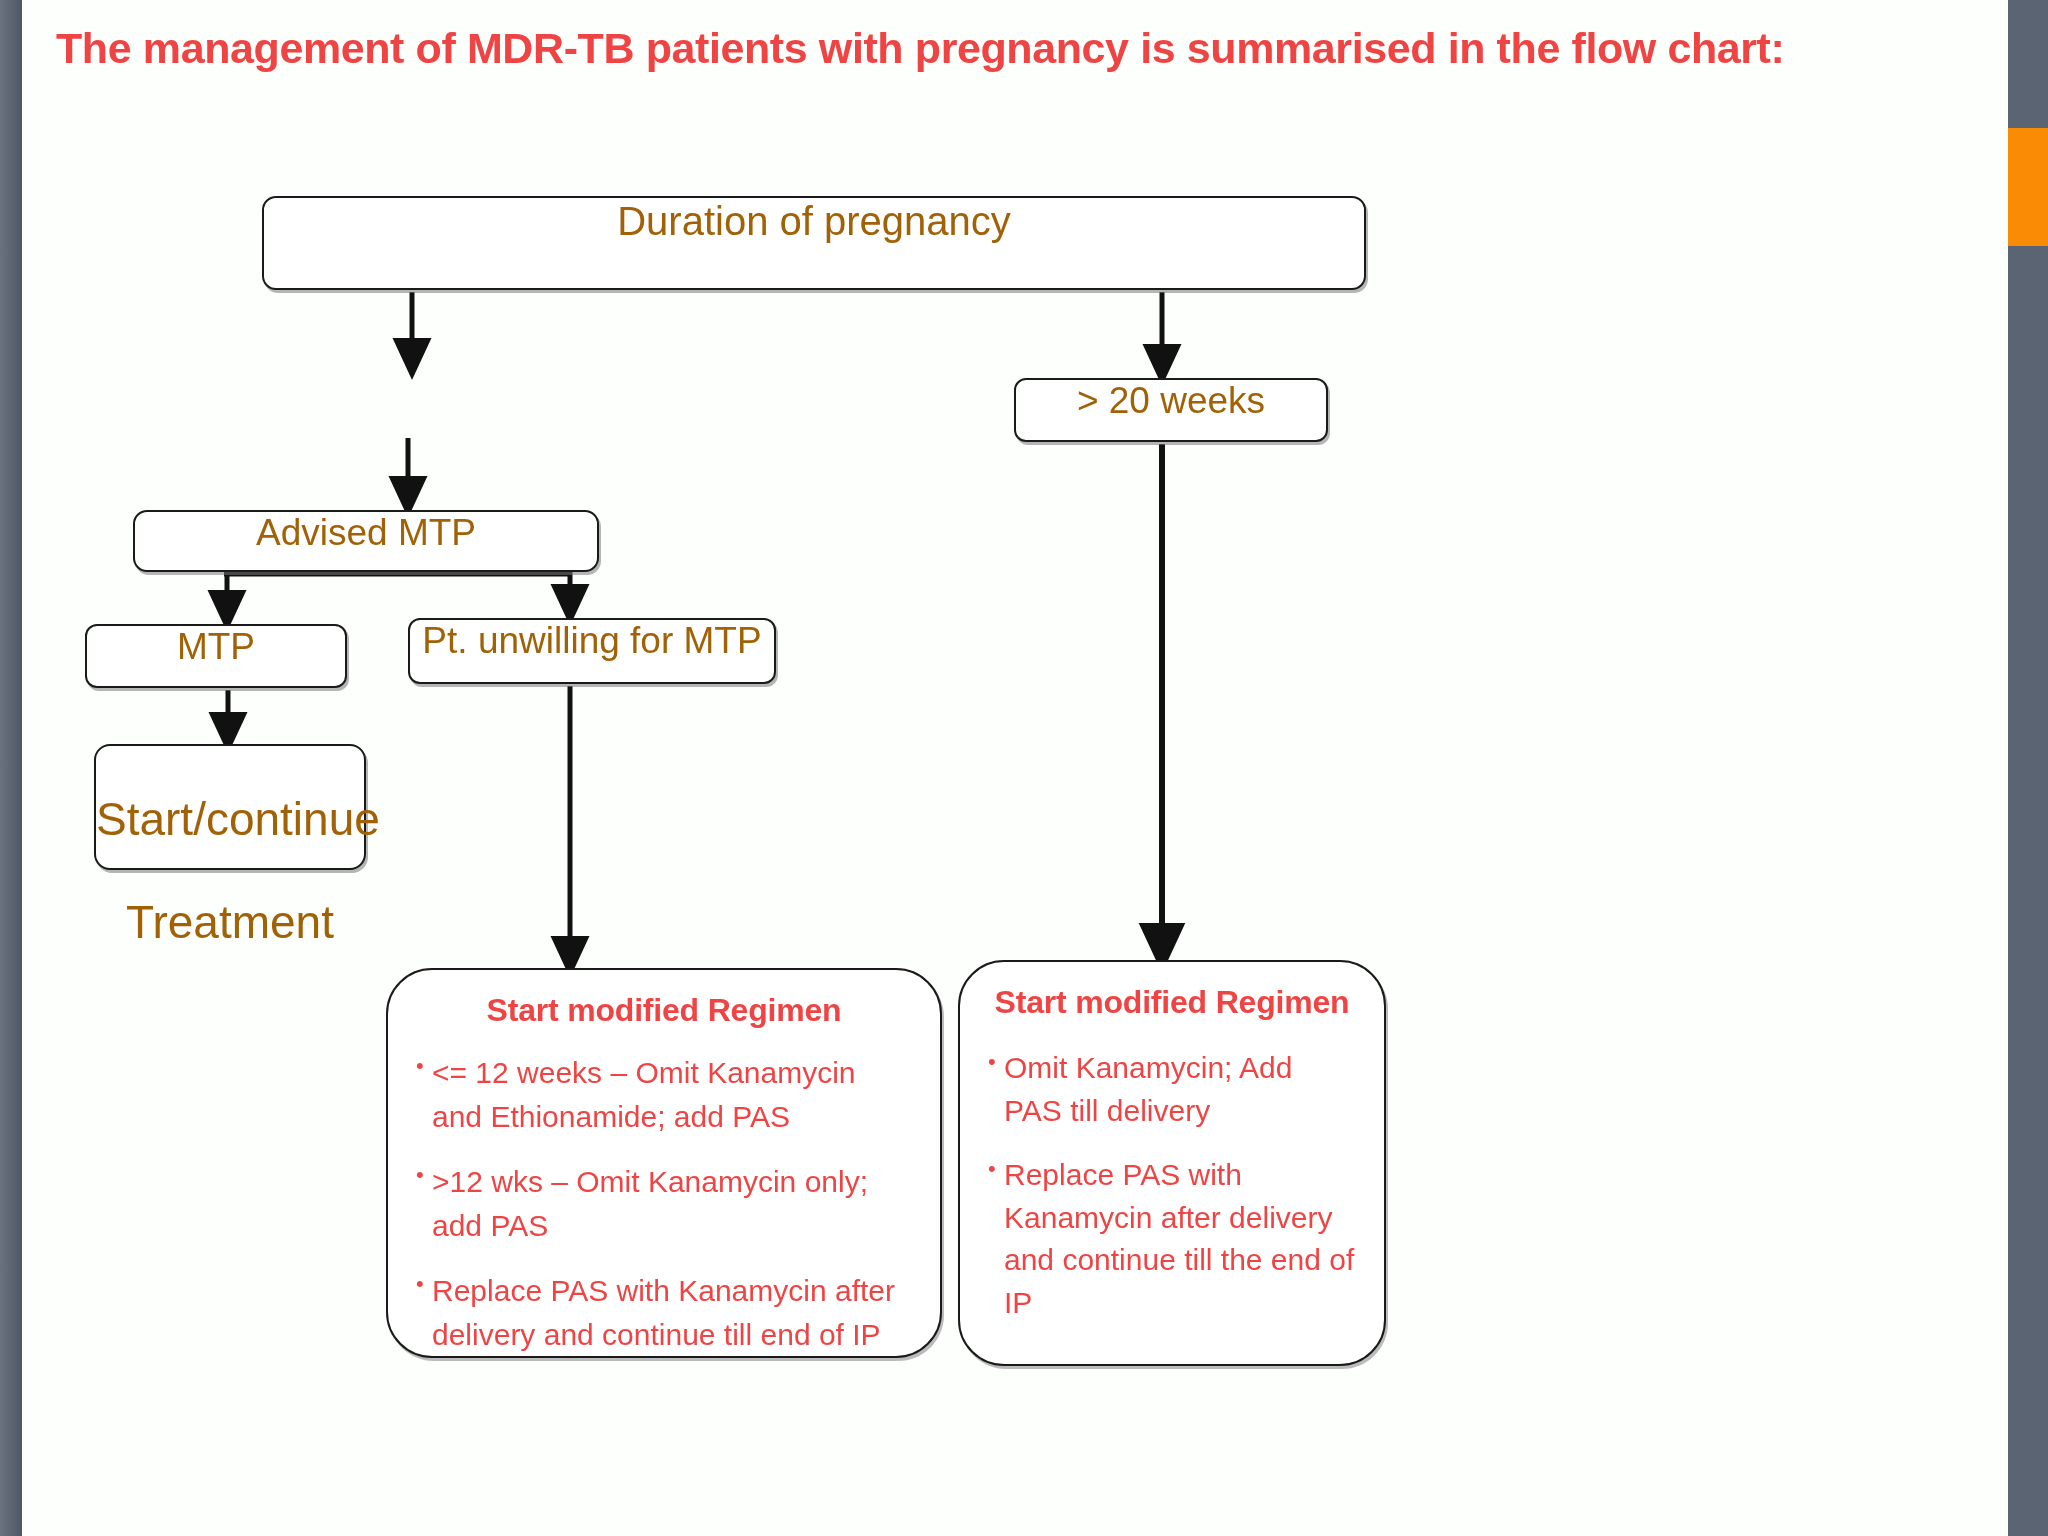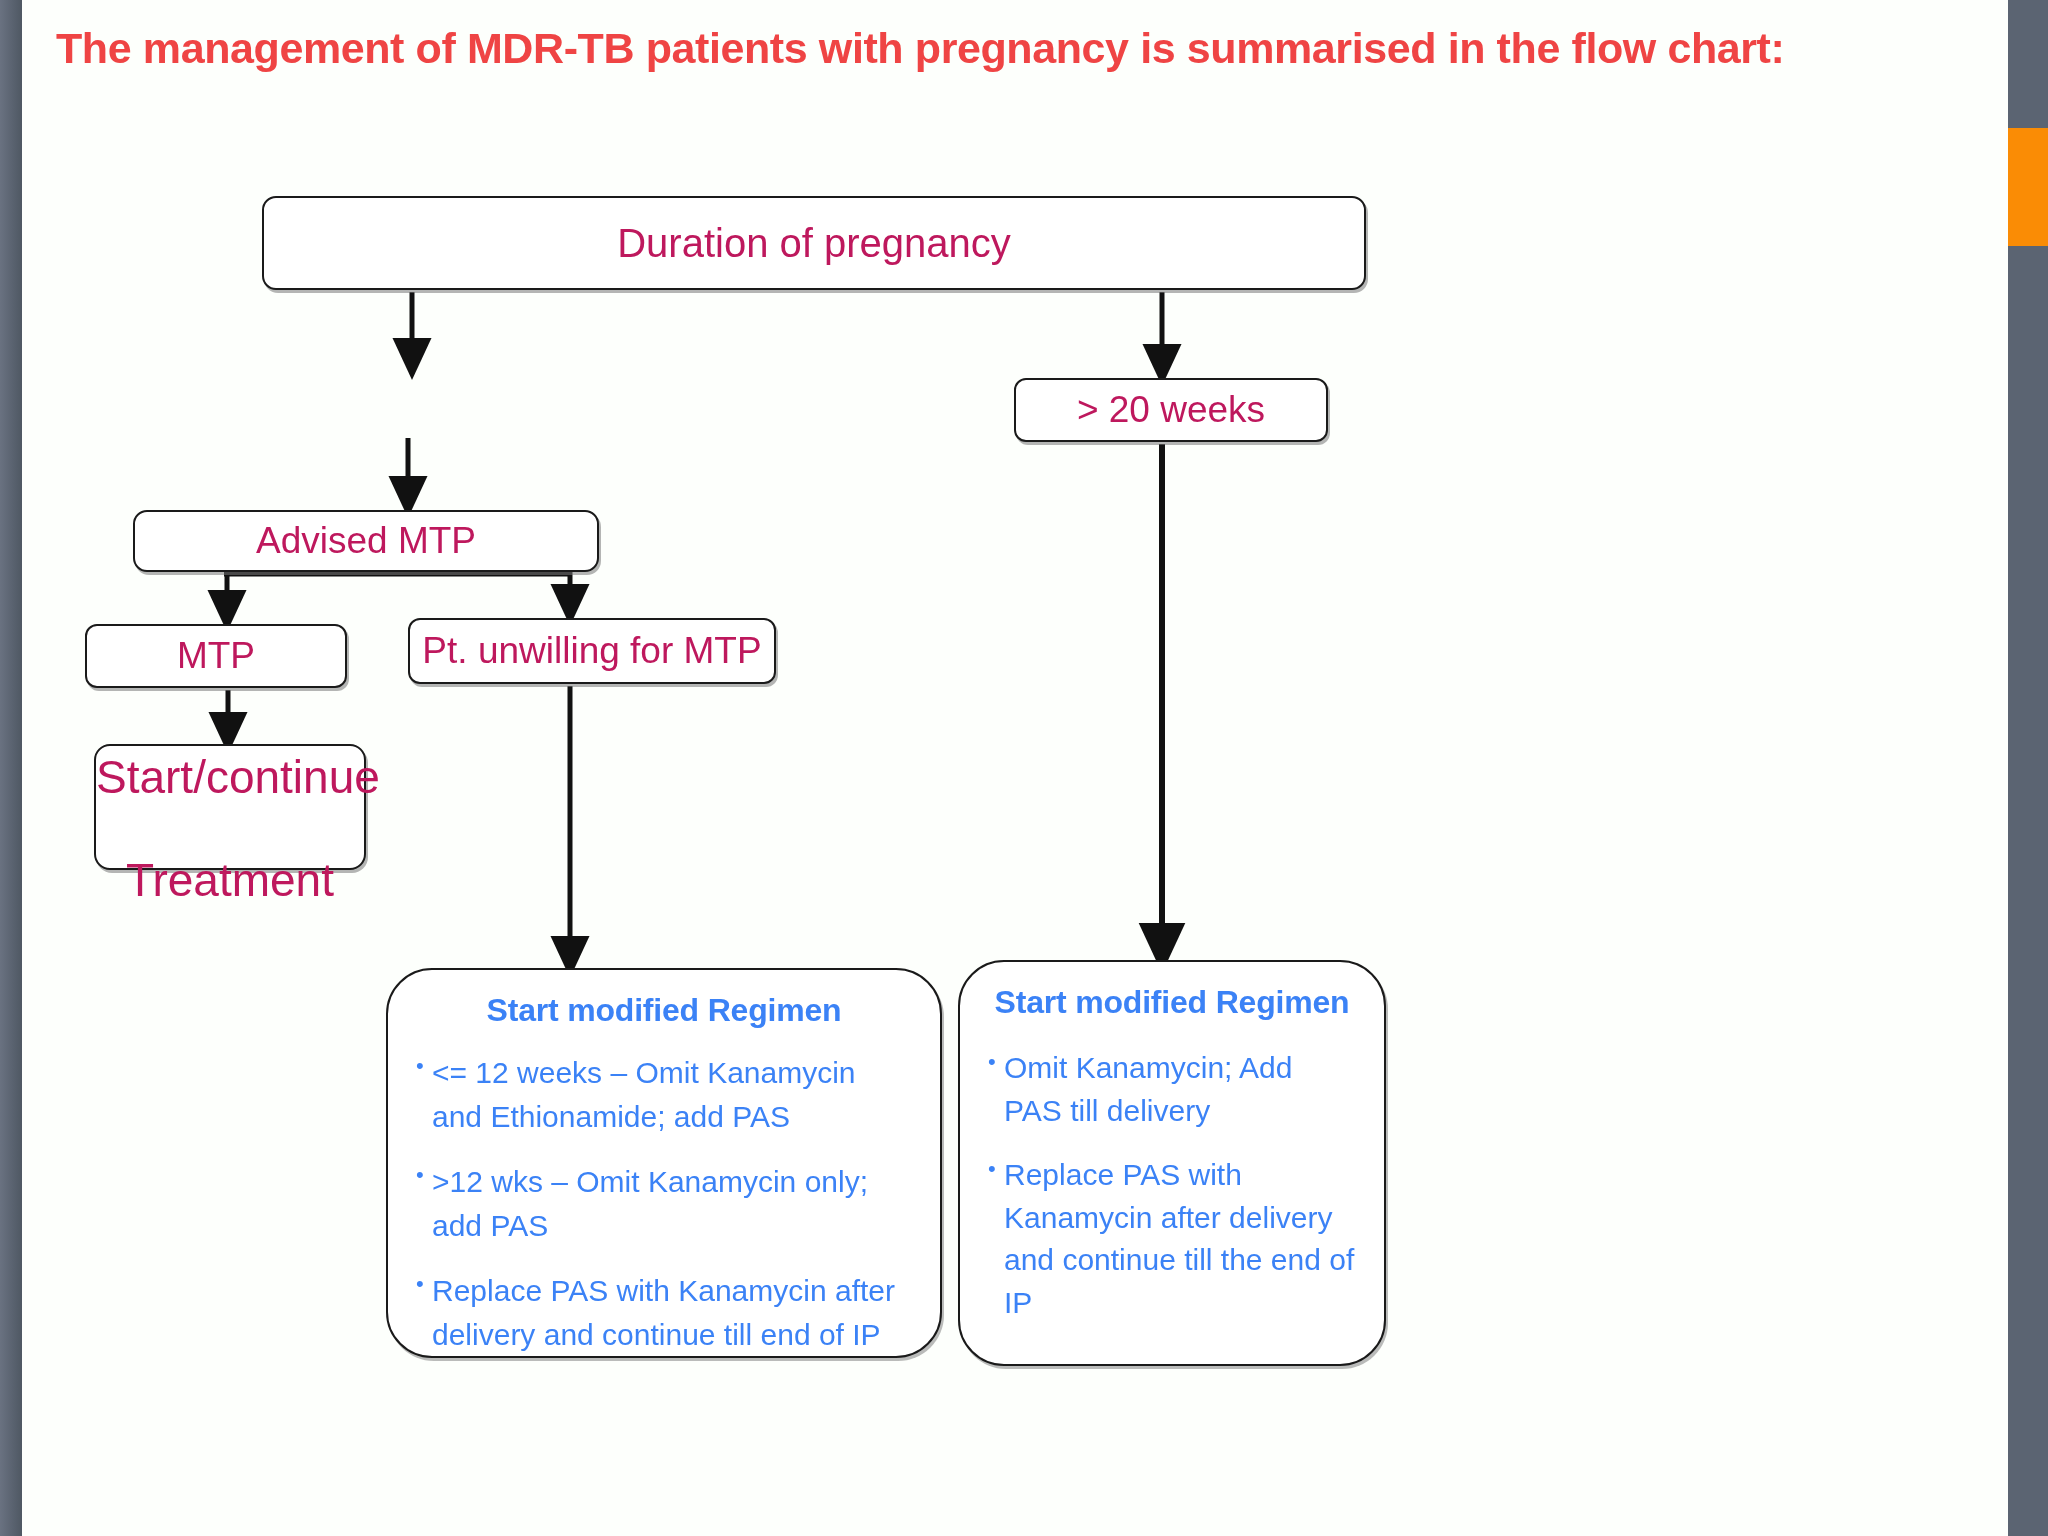--- a/index.html
+++ b/index.html
@@ -63,22 +63,21 @@
 
   .node {
     position: absolute;
     box-sizing: border-box;
     background: #ffffff;
     border: 2px solid #1a1a1a;
     border-radius: 12px;
     box-shadow: 2px 3px 0 rgba(120,120,120,0.55);
     display: flex;
     flex-direction: column;
-    justify-content: center;
-    color: #be185d;
+    color: #a16207;
   }
   .node .node-title {
     text-align: center;
     font-size: 38px;
     line-height: 1.15;
     font-weight: 400;
   }
 
   
   #node-duration {
@@ -126,21 +125,21 @@
   #node-start-continue .node-title { font-size: 46px; line-height: 1.28; margin-top: 44px; }
 
   
   .card {
     position: absolute;
     box-sizing: border-box;
     background: #ffffff;
     border: 2px solid #1a1a1a;
     border-radius: 46px;
     box-shadow: 2px 3px 0 rgba(120,120,120,0.5);
-    color: #3b82f6;
+    color: #ef4444;
     padding: 22px 28px 20px 28px;
   }
   .card .card-title {
     text-align: center;
     font-size: 31px;
     font-weight: 700;
     letter-spacing: -0.2px;
     margin-bottom: 22px;
   }
   .card ul {

